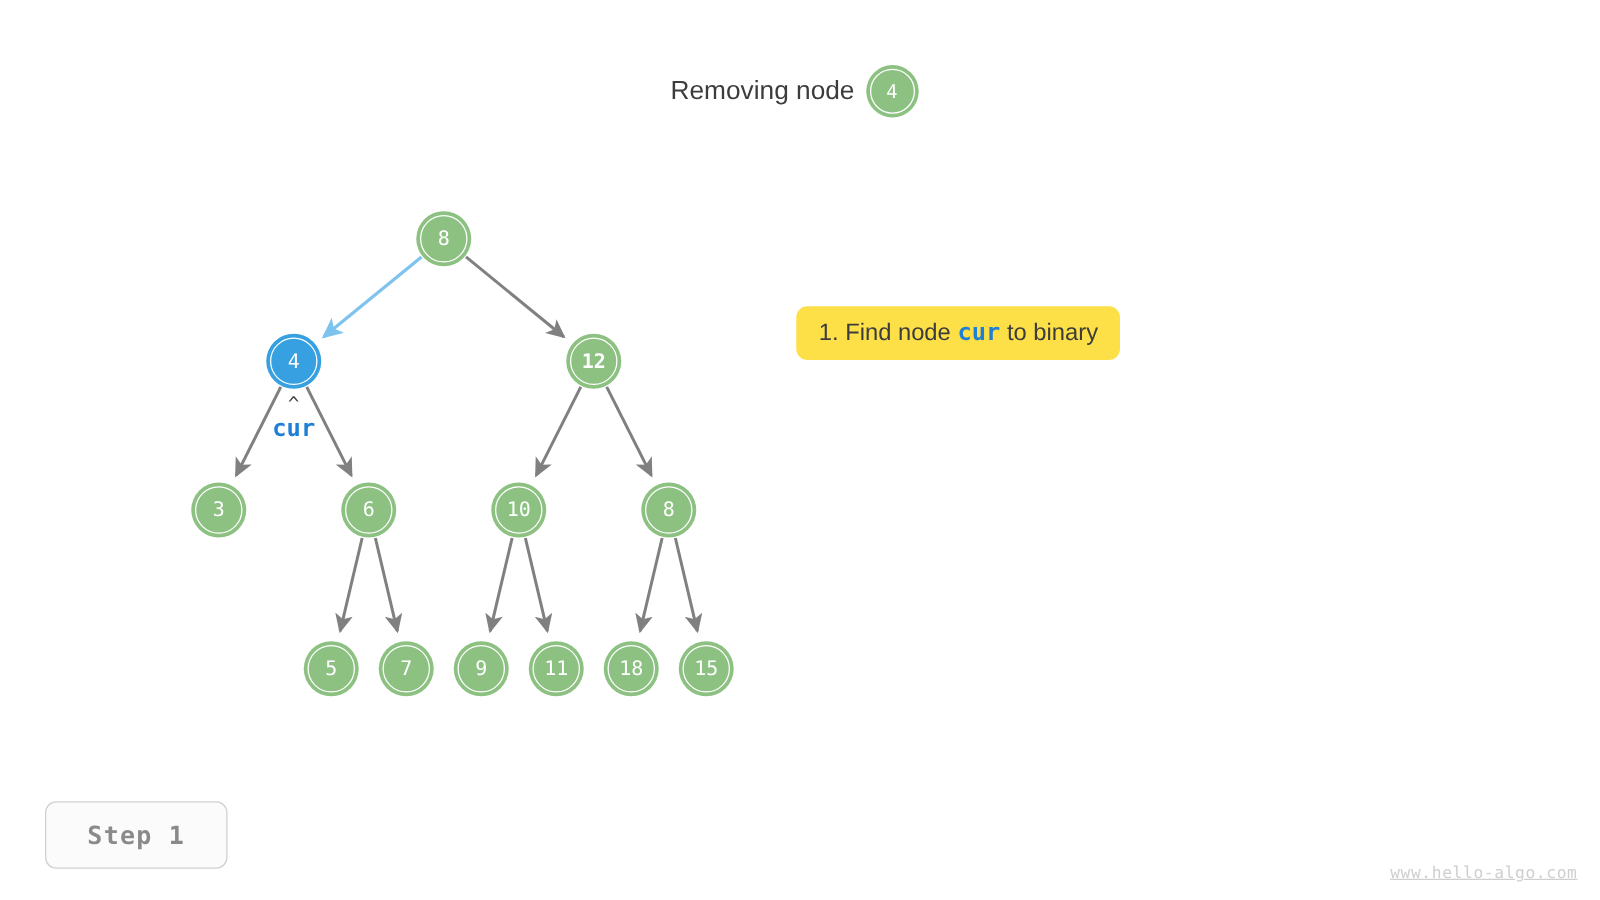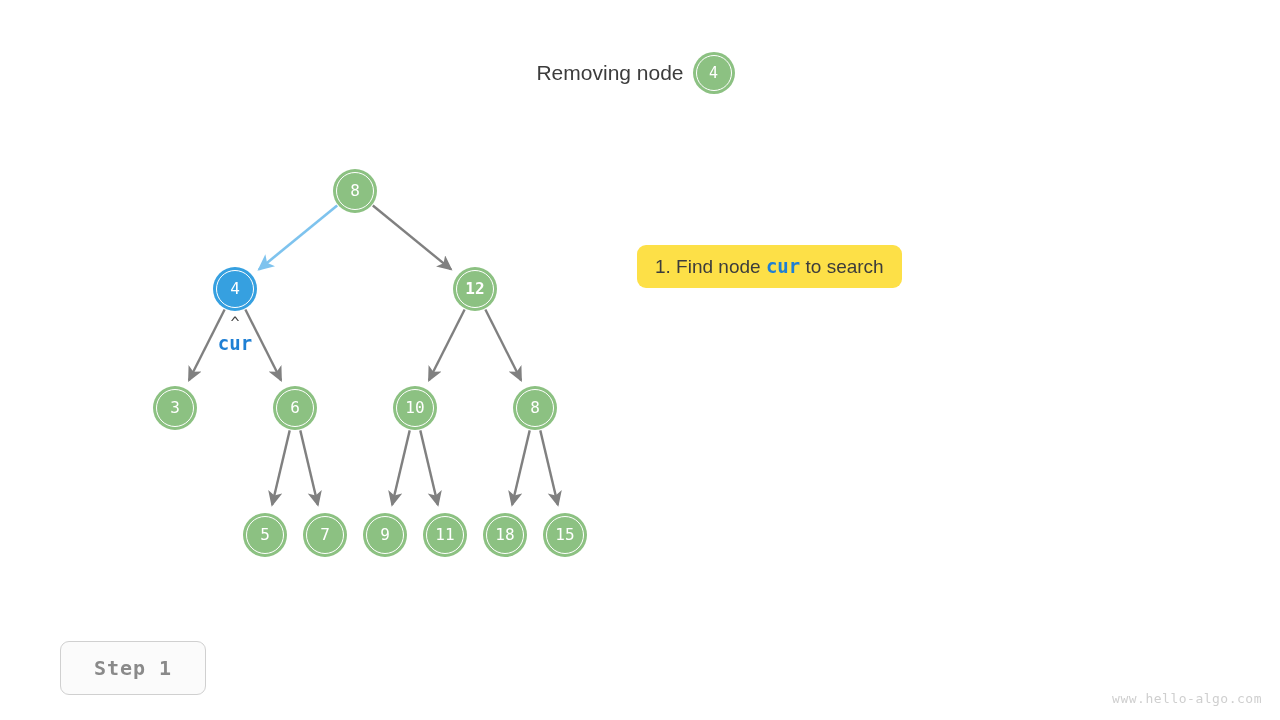--- a/index.html
+++ b/index.html
@@ -161,39 +161,39 @@
     left: 36px;
     top: 641px;
     width: 144px;
     height: 52px;
     border: 1.4px solid #d0d0d0;
     border-radius: 9px;
     background: #fbfbfb;
     display: flex;
     align-items: center;
     justify-content: center;
-    margin-left: 24px;
   }
   #step-badge .step-text {
     font-family: "DejaVu Sans Mono", monospace;
     font-weight: bold;
     font-size: 20px;
     color: #8a8a8a;
     letter-spacing: 1px;
   }
 
   
   #watermark {
     position: absolute;
     right: 18px;
     bottom: 14px;
     font-family: "DejaVu Sans Mono", monospace;
     font-size: 13px;
     color: #cfcfcf;
     letter-spacing: 0.5px;
+    text-decoration: underline;
   }
 </style>
 </head>
 <body>
 
 <div id="title-row">
   <span class="title-text">Removing node</span>
   <span class="inline-node">
     <span class="outer"></span>
     <span class="ring"></span>
@@ -295,20 +295,20 @@
   </div>
 
 <div id="cur-marker">
   <div id="cur-caret">^</div>
   <div id="cur-label">cur</div>
 </div>
 
 <div id="annotation-box">
   <span class="ann-text">1. Find node </span>
   <span class="ann-code">cur</span>
-  <span class="ann-text"> to search</span>
+  <span class="ann-text"> to binary</span>
 </div>
 
 <div id="step-badge">
   <span class="step-text">Step 1</span>
 </div>
 
 <div id="watermark">www.hello-algo.com</div>
 
 </body></html>

